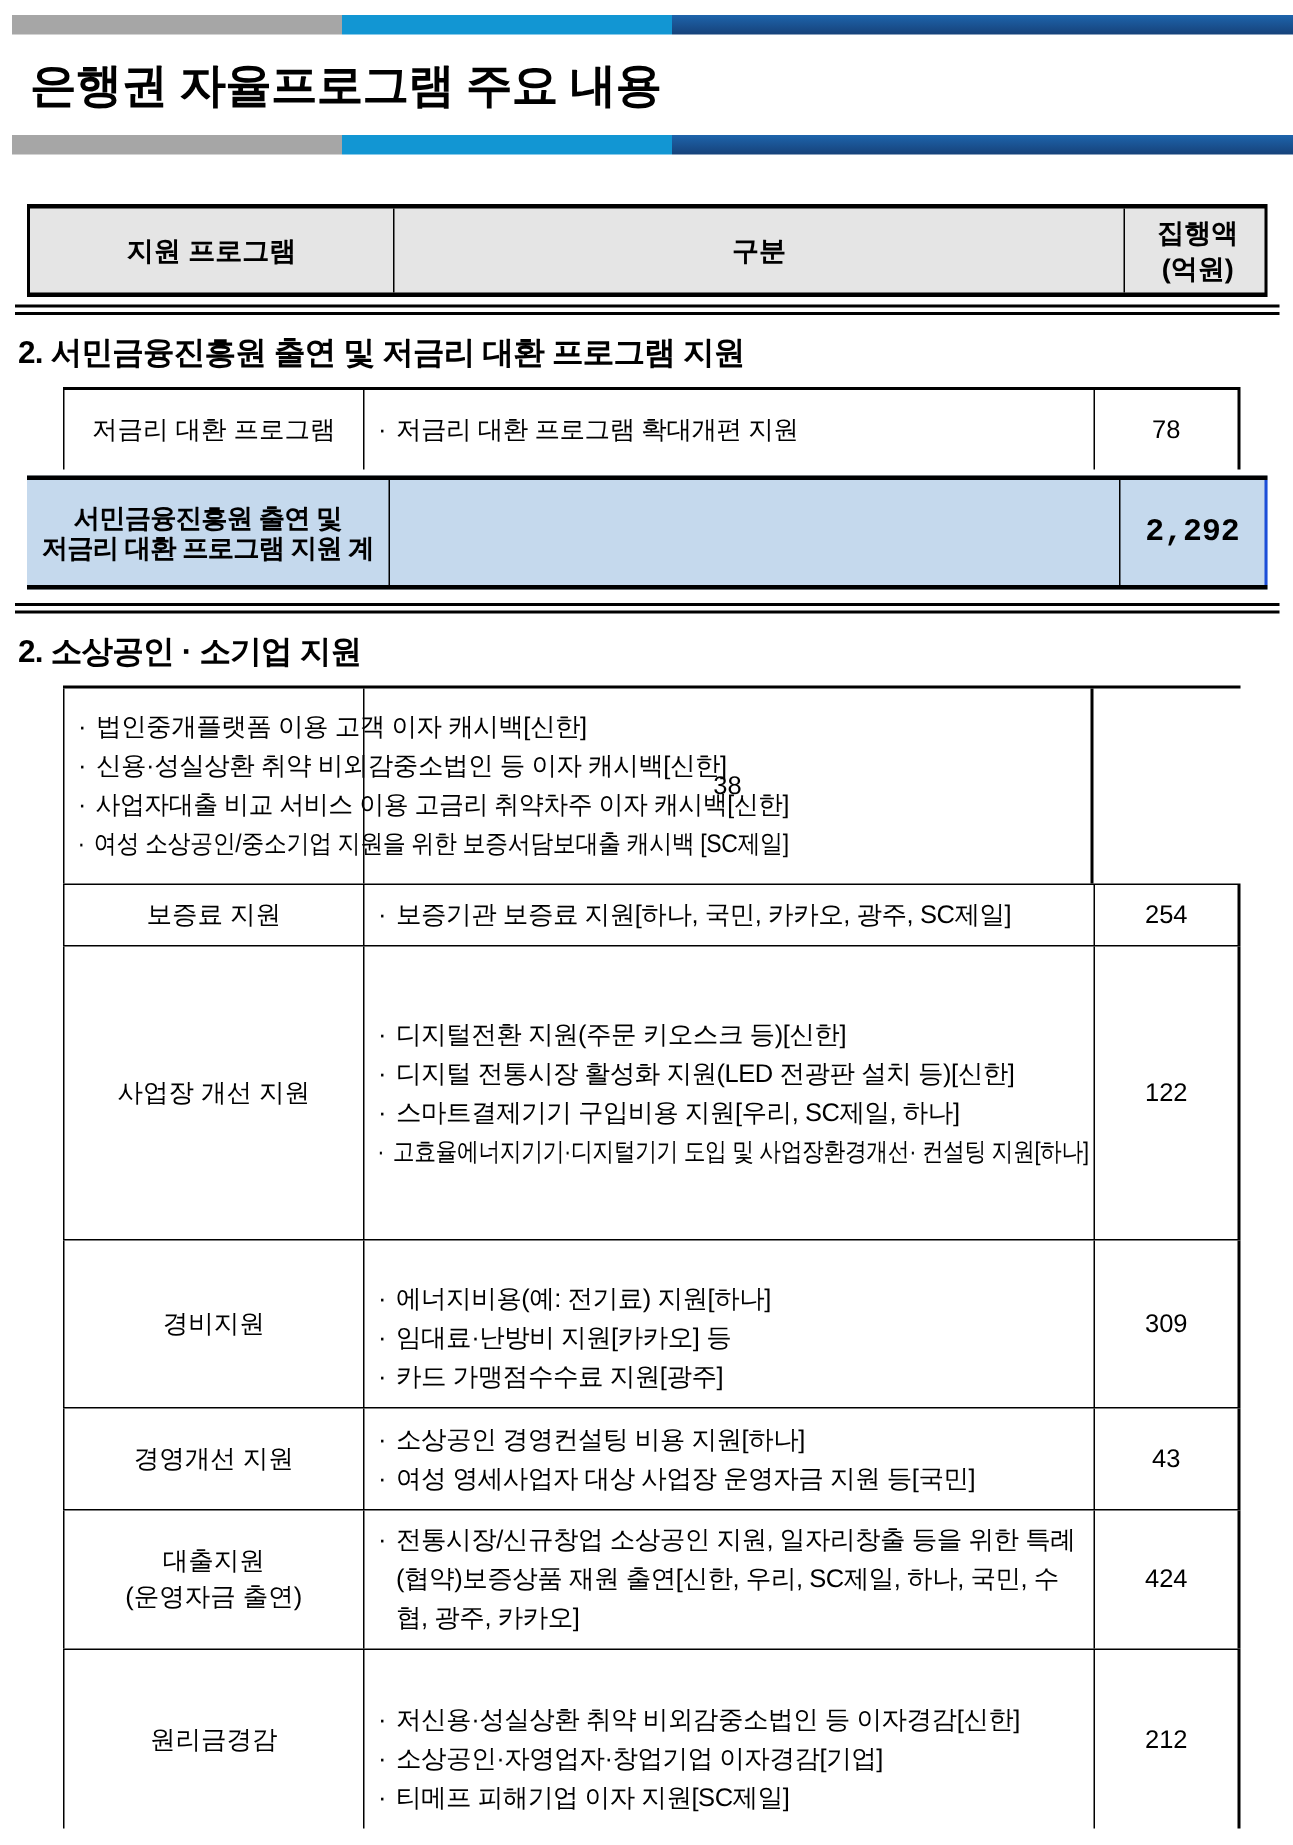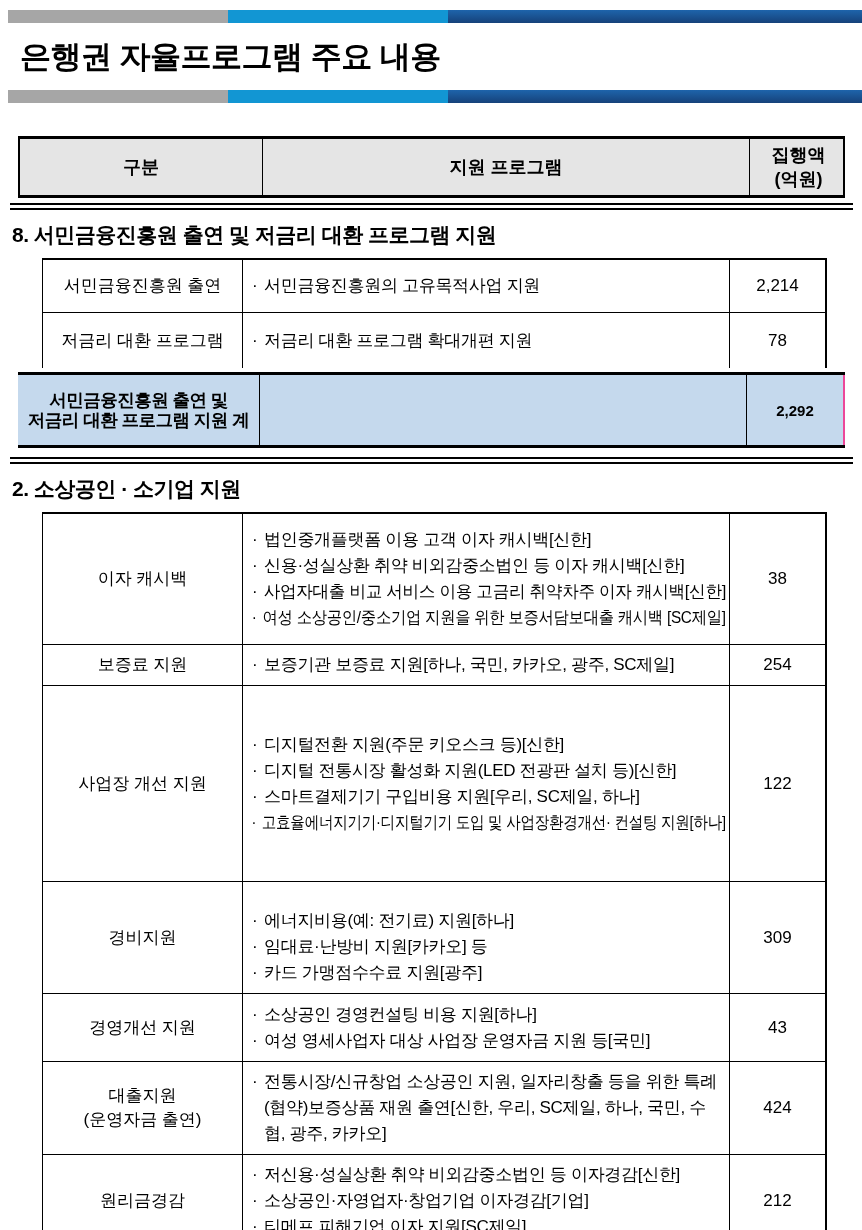--- a/index.html
+++ b/index.html
@@ -133,22 +133,23 @@
     font-weight:bold;
     line-height:20px;
     letter-spacing:-0.5px;
     white-space:pre-line;
     border-right:1px solid #000;
     padding:5px 1px;
   }
   .total-mid{border-right:1px solid #000;}
   .total-amt{
     display:flex;align-items:center;justify-content:center;
-    font-size:15px;font-weight:bold;
-    border-right:2px solid #ec4899;
+    font-size:21px;font-weight:bold;
+    border-right:2px solid #1d4ed8;
+    font-family:Liberation Mono, monospace;
   }
   .sec-divider{margin-top:9px;}
   
   .sec-1 .row{min-height:55px;}
   .sec-1 .total-row{min-height:76px;}
   .sec-2 .rows .row:nth-child(1){min-height:133px;}
   .sec-2 .rows .row:nth-child(2){min-height:40px;}
   .sec-2 .rows .row:nth-child(3){min-height:196px;}
   .sec-2 .rows .row:nth-child(4){min-height:108px;}
   .sec-2 .rows .row:nth-child(5){min-height:68px;}
@@ -168,39 +169,32 @@
 
   <h1 class="page-title">은행권 자율프로그램 주요 내용</h1>
 
   <div class="decor-bar">
     <span class="seg-gray"></span>
     <span class="seg-blue"></span>
     <span class="seg-navy"></span>
   </div>
 
   <div class="head-row">
+    <div class="th">지원 프로그램</div>
     <div class="th">구분</div>
-    <div class="th">지원 프로그램</div>
     <div class="th">집행액
 (억원)</div>
   </div>
 
   <div class="double-rule head-divider"></div>
 
   <div id="sections">
   <section class="section sec-1">
-    <h2 class="section-title">8. 서민금융진흥원 출연 및 저금리 대환 프로그램 지원</h2>
+    <h2 class="section-title">2. 서민금융진흥원 출연 및 저금리 대환 프로그램 지원</h2>
     <div class="rows">
-  <div class="row">
-    <div class="cell cat">서민금융진흥원 출연</div>
-    <div class="cell progs">
-              <div class="prog" style="white-space: nowrap;">서민금융진흥원의 고유목적사업 지원</div>
-            </div>
-    <div class="cell amt">2,214</div>
-  </div>
 
   <div class="row">
     <div class="cell cat">저금리 대환 프로그램</div>
     <div class="cell progs">
               <div class="prog" style="white-space: nowrap;">저금리 대환 프로그램 확대개편 지원</div>
             </div>
     <div class="cell amt">78</div>
   </div>
 </div>
     <div class="total-row">
@@ -209,21 +203,20 @@
       <div class="total-mid"></div>
       <div class="total-amt">2,292</div>
     </div>
     <div class="double-rule sec-divider"></div>
   </section>
 
   <section class="section sec-2">
     <h2 class="section-title">2. 소상공인 · 소기업 지원</h2>
     <div class="rows">
   <div class="row">
-    <div class="cell cat">이자 캐시백</div>
     <div class="cell progs">
               <div class="prog" style="white-space: nowrap;">법인중개플랫폼 이용 고객 이자 캐시백[신한]</div>
               <div class="prog" style="white-space: nowrap;">신용·성실상환 취약 비외감중소법인 등 이자 캐시백[신한]</div>
               <div class="prog" style="white-space: nowrap; transform: scaleX(0.97546); transform-origin: left center;">사업자대출 비교 서비스 이용 고금리 취약차주 이자 캐시백[신한]</div>
               <div class="prog" style="white-space: nowrap; transform: scaleX(0.901701); transform-origin: left center;">여성 소상공인/중소기업 지원을 위한 보증서담보대출 캐시백 [SC제일]</div>
             </div>
     <div class="cell amt">38</div>
   </div>
 
   <div class="row">
@@ -269,21 +262,21 @@
 (운영자금 출연)</div>
     <div class="cell progs">
               <div class="prog" style="white-space: normal;">전통시장/신규창업 소상공인 지원, 일자리창출 등을 위한 특례(협약)보증상품 재원 출연[신한, 우리, SC제일, 하나, 국민, 수협, 광주, 카카오]</div>
             </div>
     <div class="cell amt">424</div>
   </div>
 
   <div class="row">
     <div class="cell cat">원리금경감</div>
     <div class="cell progs">
-              <div class="prog" style="white-space: nowrap;">저신용·성실상환 취약 비외감중소법인 등 이자경감[신한]</div>
+              <div class="prog" style="white-space: nowrap; margin-top: 27px;">저신용·성실상환 취약 비외감중소법인 등 이자경감[신한]</div>
               <div class="prog" style="white-space: nowrap;">소상공인·자영업자·창업기업 이자경감[기업]</div>
               <div class="prog" style="white-space: nowrap;">티메프 피해기업 이자 지원[SC제일]</div>
             </div>
     <div class="cell amt">212</div>
   </div>
 </div>
 
   </section>
 </div>
 

